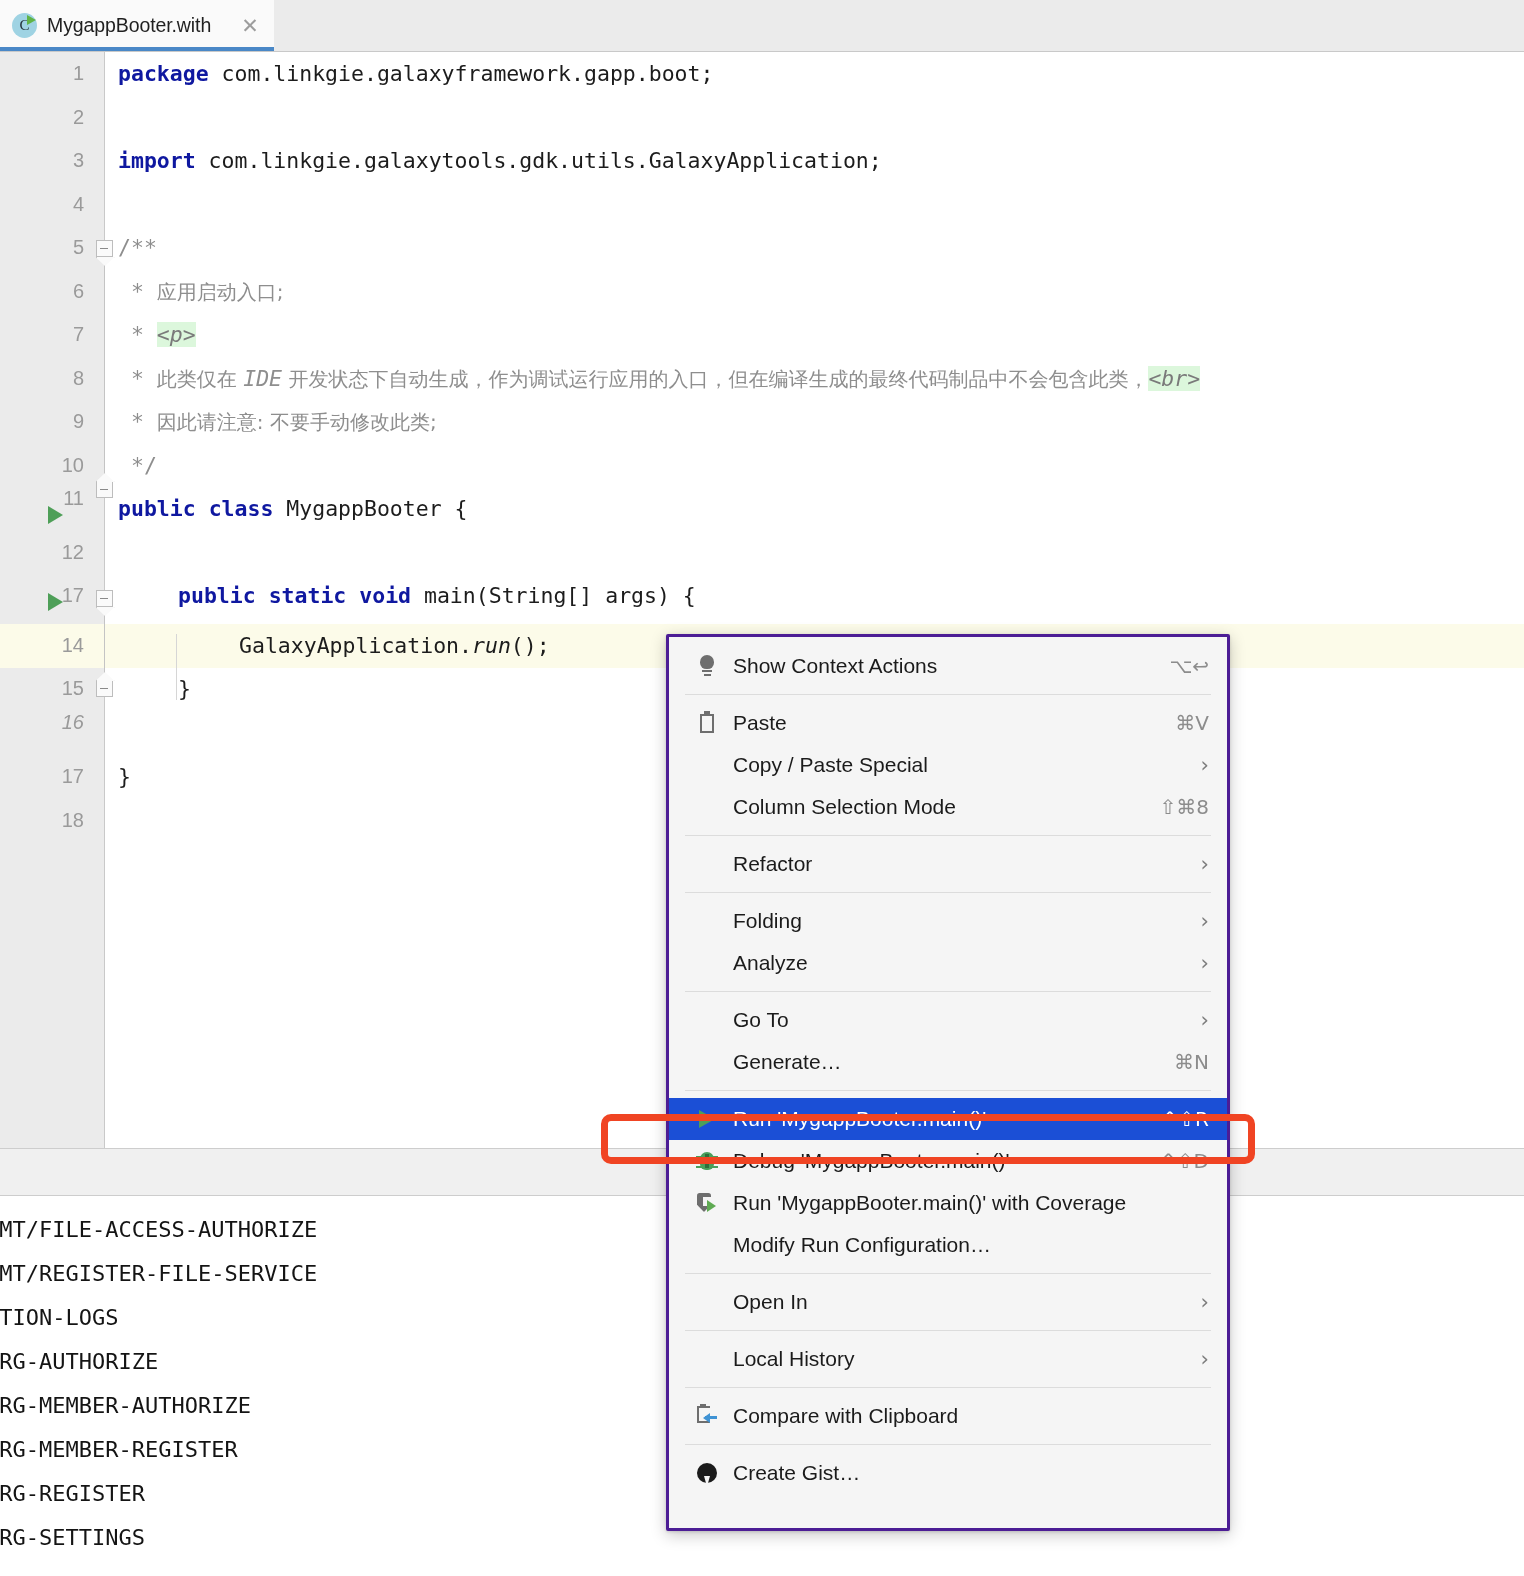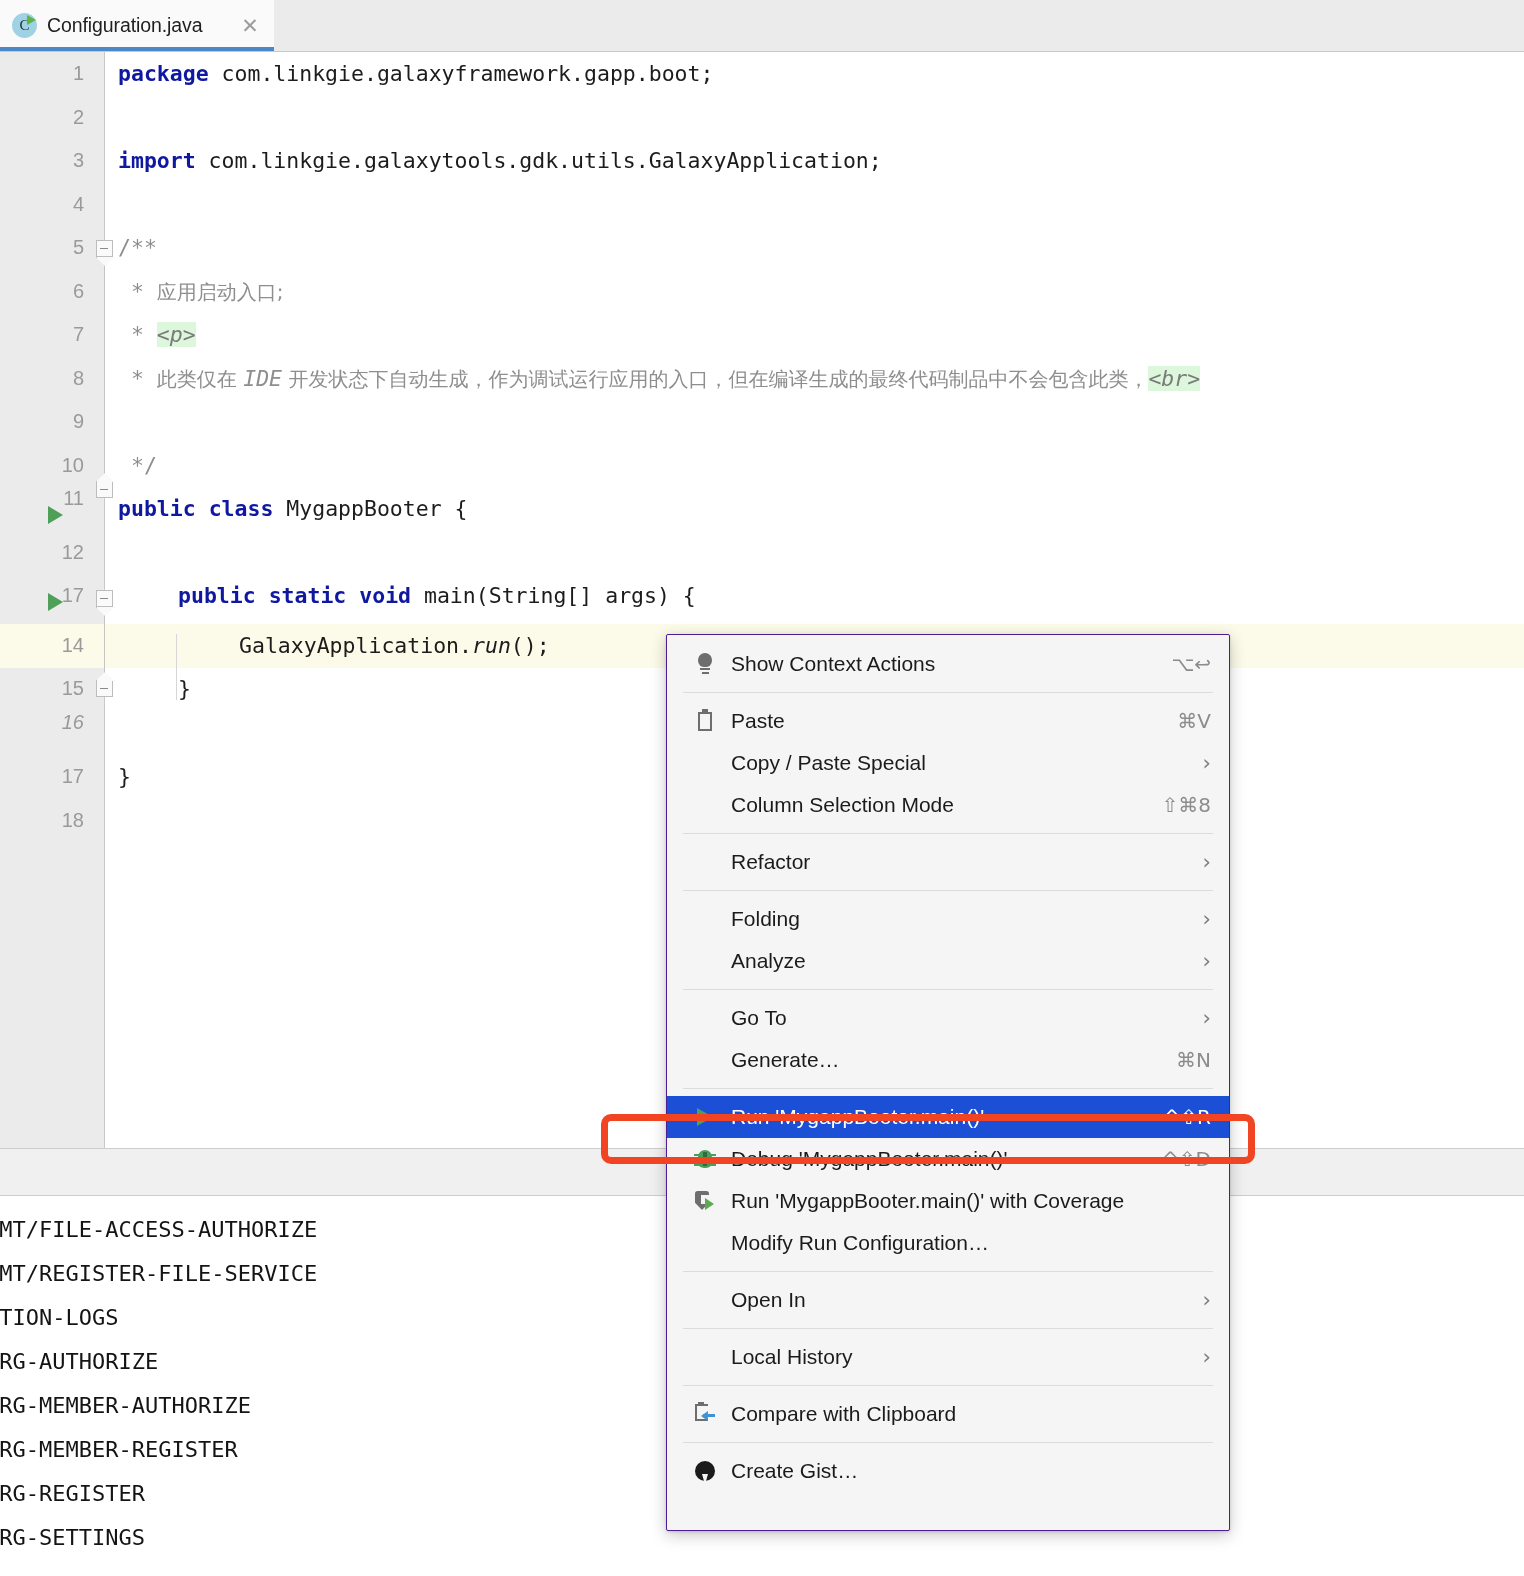--- a/index.html
+++ b/index.html
@@ -154,21 +154,21 @@
     position: absolute; left: -14px; height: 44px; line-height: 44px;
     font-family: "DejaVu Sans Mono", monospace;
     font-size: 22px; color: #141414; white-space: pre;
   }
 
   
   #ctxmenu {
     position: absolute; left: 666px; top: 634px;
     width: 564px; height: 897px;
     background: #f5f5f5;
-    border: 1px solid #4c1d95;
+    border: 3px solid #4c1d95;
     border-radius: 2px;
     box-shadow: 0 4px 16px rgba(0,0,0,0.22), 0 1px 3px rgba(0,0,0,0.14);
     padding-top: 8px;
     overflow: hidden;
   }
   .mi {
     position: relative;
     height: 42px;
     display: flex; align-items: center;
     padding-left: 26px; padding-right: 18px;
@@ -300,21 +300,21 @@
 
 <div id="app">
 
   <div id="tabbar">
     <div id="tab-active">
       <span class="tab-icon">
         <span class="disc"></span>
         <span class="cletter">C</span>
         <span class="playtri"></span>
       </span>
-      <span id="tab-label">Configuration.java</span>
+      <span id="tab-label">MygappBooter.with</span>
     </div>
     <div id="tab-close">✕</div>
   </div>
 
   <div id="editor">
     <div id="gutter"></div>
     <div id="gutter-edge"></div>
 
     <div class="line-row current" style="top:572px;"></div>
 
@@ -355,20 +355,21 @@
     <div class="code" style="top:87px;"><span class="kw">import</span><span> com.linkgie.galaxytools.gdk.utils.GalaxyApplication;</span></div>
 
     <div class="code cmt" style="top:174px;"><span>/**</span></div>
 
     <div class="code cmt" style="top:217.5px;"><span> * </span><span class="cjk">应用启动入口;</span></div>
 
     <div class="code cmt" style="top:261px;"><span> * </span><span class="tag">&lt;p&gt;</span></div>
 
     <div class="code cmt" style="top:304.5px;"><span> * </span><span class="cjk">此类仅在 </span><span class="cmt-i">IDE</span><span class="cjk"> 开发状态下自动生成，作为调试运行应用的入口，但在编译生成的最终代码制品中不会包含此类，</span><span class="tag">&lt;br&gt;</span></div>
 
+    <div class="code cmt" style="top:348px;"><span> * </span><span class="cjk">因此请注意: 不要手动修改此类;</span></div>
 
     <div class="code cmt" style="top:391.5px;"><span> */</span></div>
 
     <div class="code" style="top:435px;"><span class="kw">public</span><span> </span><span class="kw">class</span><span> MygappBooter {</span></div>
 
     <div class="code" style="left:178px; top:522px;"><span class="kw">public</span><span> </span><span class="kw">static</span><span> </span><span class="kw">void</span><span> main(String[] args) {</span></div>
 
     <div class="code" style="left:239px; top:572px;"><span>GalaxyApplication.</span><span class="ital">run</span><span>();</span></div>
 
     <div class="code" style="left:178px; top:615px;"><span>}</span></div>

